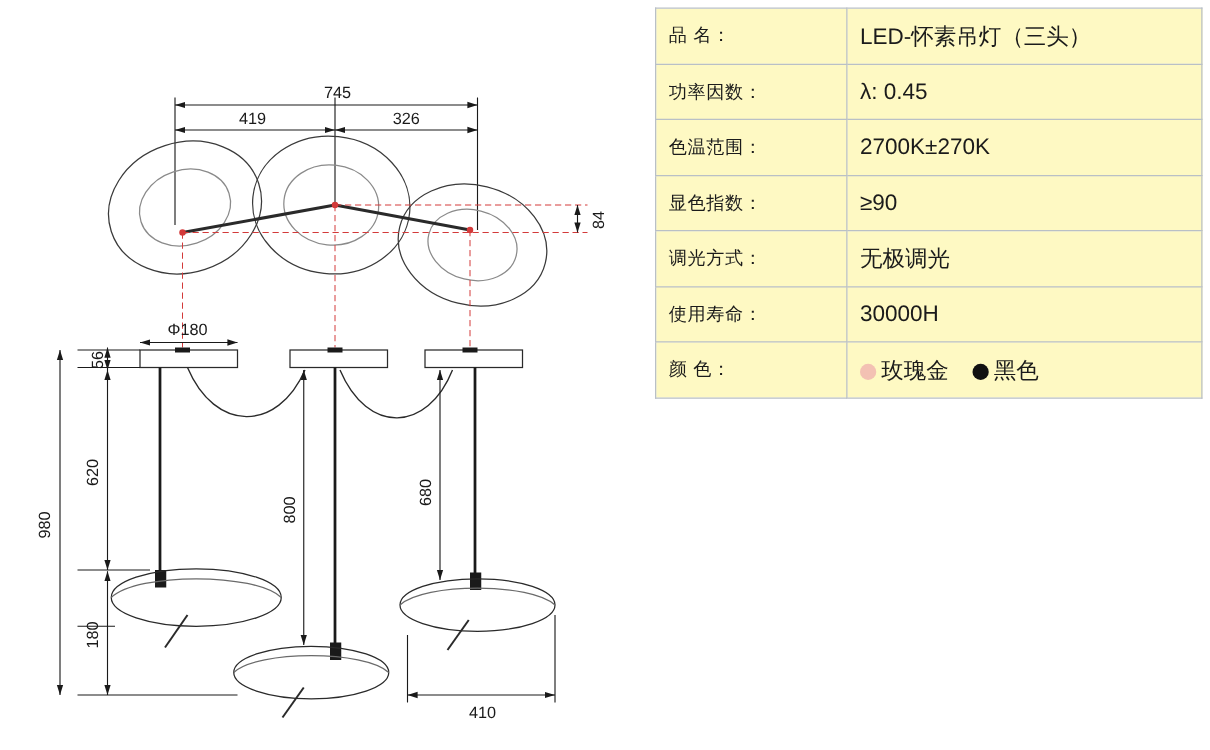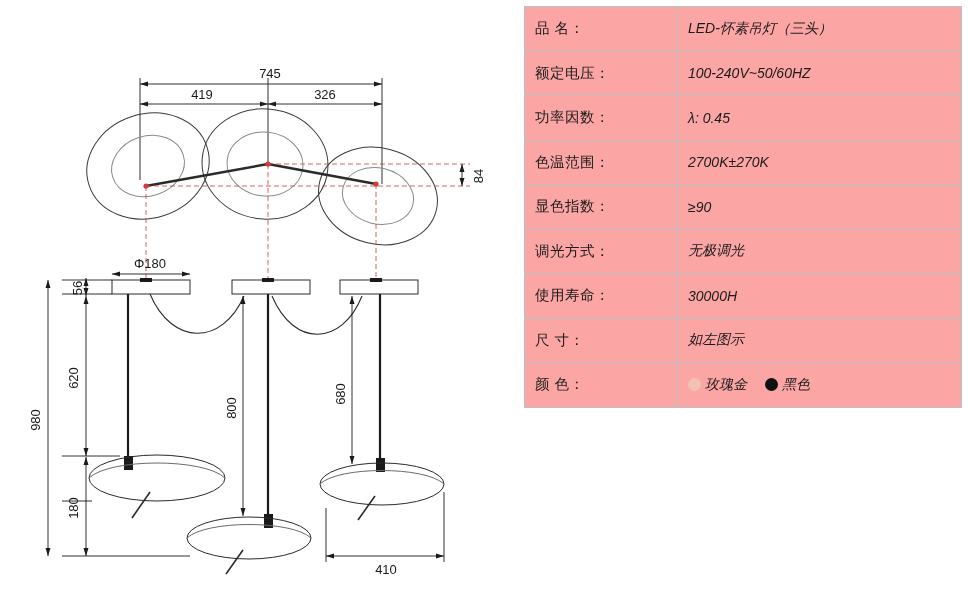--- a/index.html
+++ b/index.html
@@ -45,30 +45,29 @@
     border-collapse: collapse;
     table-layout: fixed;
   }
   #spec-table td {
     border: 1px solid #b9c0c6;
     height: 43.5px;
     padding: 0 10px;
     font-size: 14.5px;
     color: #1b1b1b;
     vertical-align: middle;
-    background: #fca5a5;
+    background: #fef9c3;
   }
   #spec-table td.label {
     width: 132px;
     letter-spacing: 0.5px;
     white-space: nowrap;
   }
   #spec-table td.value {
-    font-size: 14px;
-    font-style: italic;
+    font-size: 18px;
   }
   .swatch {
     display: inline-block;
     width: 13px;
     height: 13px;
     border-radius: 50%;
     vertical-align: -2px;
     margin-right: 4px;
   }
   .swatch.rose { background: #f3c1b3; }
@@ -220,46 +219,38 @@
     </svg>
   </div>
 
   <table id="spec-table">
     <tbody>
       <tr>
         <td class="label">品    名：</td>
         <td class="value">LED-怀素吊灯（三头）</td>
       </tr>
       <tr>
-        <td class="label">额定电压：</td>
-        <td class="value">100-240V~50/60HZ</td>
-      </tr>
-      <tr>
         <td class="label">功率因数：</td>
         <td class="value">λ: 0.45</td>
       </tr>
       <tr>
         <td class="label">色温范围：</td>
         <td class="value">2700K±270K</td>
       </tr>
       <tr>
         <td class="label">显色指数：</td>
         <td class="value">≥90</td>
       </tr>
       <tr>
         <td class="label">调光方式：</td>
         <td class="value">无极调光</td>
       </tr>
       <tr>
         <td class="label">使用寿命：</td>
         <td class="value">30000H</td>
-      </tr>
-      <tr>
-        <td class="label">尺    寸：</td>
-        <td class="value">如左图示</td>
       </tr>
       <tr>
         <td class="label">颜    色：</td>
         <td class="value">
           <span class="color-item">
             <span class="swatch rose"></span><span>玫瑰金</span>
           </span>
           <span class="color-item">
             <span class="swatch black"></span><span>黑色</span>
           </span>

